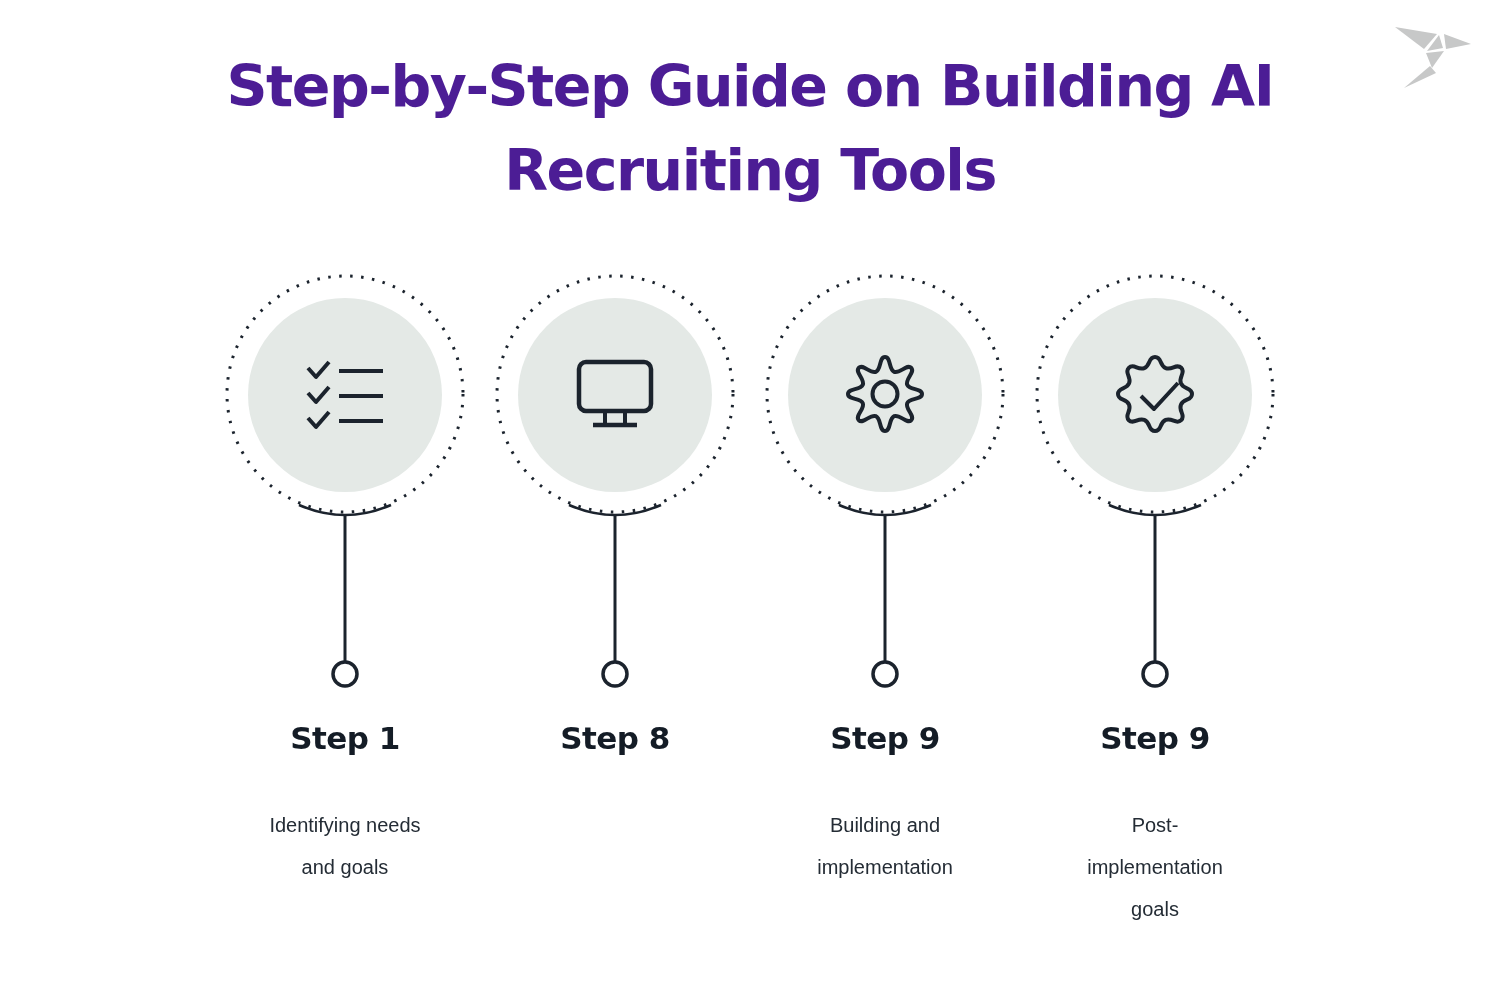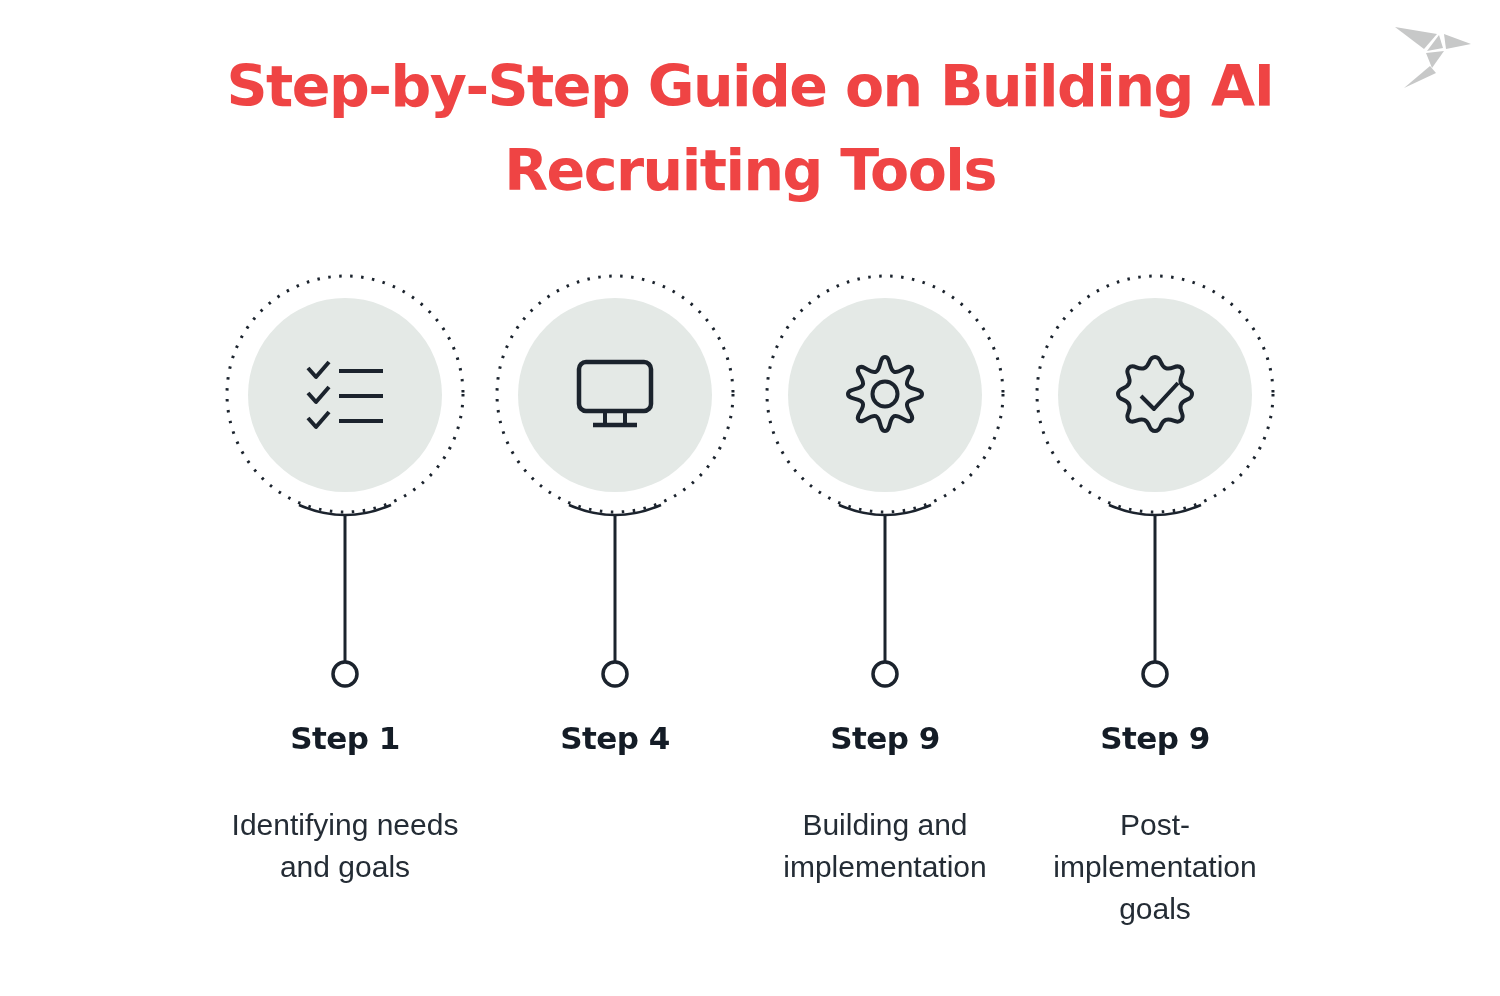--- a/index.html
+++ b/index.html
@@ -4,21 +4,21 @@
 <style>
   html,body{margin:0;padding:0;background:#ffffff;}
   .canvas{
     position:relative;width:1500px;height:996px;background:#ffffff;
     overflow:hidden;font-family:"Liberation Sans",sans-serif;color:#1b232d;
   }
   .title{
     position:absolute;top:44px;left:0;width:1500px;margin:0;
     text-align:center;white-space:pre-line;
     font-family:"DejaVu Sans",sans-serif;font-weight:700;
-    font-size:57px;line-height:84px;letter-spacing:-1.5px;color:#ef4444;
+    font-size:57px;line-height:84px;letter-spacing:-1.5px;color:#4c1d95;
   }
   .logo{position:absolute;top:16px;right:18px;width:100px;height:80px;}
   .steps{
     position:absolute;top:272px;left:0;width:1500px;
     display:flex;justify-content:center;
   }
   .step{width:270px;display:flex;flex-direction:column;align-items:center;}
   .graphic{width:240px;height:420px;display:block;}
   .dotc{fill:none;stroke:#1b232d;stroke-width:3;stroke-dasharray:2.5 8.5;}
   .fillc{fill:#e4e9e6;stroke:none;}
@@ -27,21 +27,21 @@
   .arc{fill:none;stroke:#1b232d;stroke-width:2.5;}
   .stem{stroke:#1b232d;stroke-width:3;}
   .node{fill:#ffffff;stroke:#1b232d;stroke-width:3.5;}
   .step-label{
     margin-top:26px;line-height:40px;text-align:center;
     font-family:"DejaVu Sans",sans-serif;font-weight:700;
     font-size:31px;letter-spacing:-0.5px;color:#141c26;
   }
   .step-desc{
     margin-top:46px;text-align:center;white-space:pre-line;
-    font-size:30px;line-height:42px;color:#242c35;
+    font-size:20px;line-height:42px;color:#242c35;
   }
 </style>
 </head>
 <body>
 
 <div class="canvas">
 
   <svg class="logo" viewBox="0 0 100 80">
     <g fill="#c7c8c8" stroke="none">
       <polygon points="13,11 55,18 42,33"></polygon>
@@ -86,21 +86,21 @@
         <g class="ic">
           <rect x="84" y="90" width="72" height="49" rx="7" stroke-width="4.5"></rect>
           <line x1="110" y1="139" x2="110" y2="151"></line>
           <line x1="130" y1="139" x2="130" y2="151"></line>
           <line x1="98" y1="153" x2="142" y2="153" stroke-width="4.5"></line>
         </g>
         <path class="arc" d="M74 233 Q120 253 166 233"></path>
         <line class="stem" x1="120" y1="243" x2="120" y2="390"></line>
         <circle class="node" cx="120" cy="402" r="12"></circle>
       </svg>
-      <div class="step-label">Step 4</div>
+      <div class="step-label">Step 8</div>
     </div>
 
     <div class="step">
       <svg class="graphic" viewBox="0 0 240 420">
         <circle class="dotc" cx="120" cy="122" r="118"></circle>
         <circle class="fillc" cx="120" cy="123" r="97"></circle>
         <g class="ic">
           <path d="M120.0 159.0C114.0 159.0 116.4 146.5 110.8 144.2C105.3 141.9 98.1 152.4 93.8 148.2C89.6 143.9 100.1 136.7 97.8 131.2C95.5 125.6 83.0 128.0 83.0 122.0C83.0 116.0 95.5 118.4 97.8 112.8C100.1 107.3 89.6 100.1 93.8 95.8C98.1 91.6 105.3 102.1 110.8 99.8C116.4 97.5 114.0 85.0 120.0 85.0C126.0 85.0 123.6 97.5 129.2 99.8C134.7 102.1 141.9 91.6 146.2 95.8C150.4 100.1 139.9 107.3 142.2 112.8C144.5 118.4 157.0 116.0 157.0 122.0C157.0 128.0 144.5 125.6 142.2 131.2C139.9 136.7 150.4 143.9 146.2 148.2C141.9 152.4 134.7 141.9 129.2 144.2C123.6 146.5 126.0 159.0 120.0 159.0Z"></path>
           <circle cx="120" cy="122" r="12.5"></circle>
         </g>

